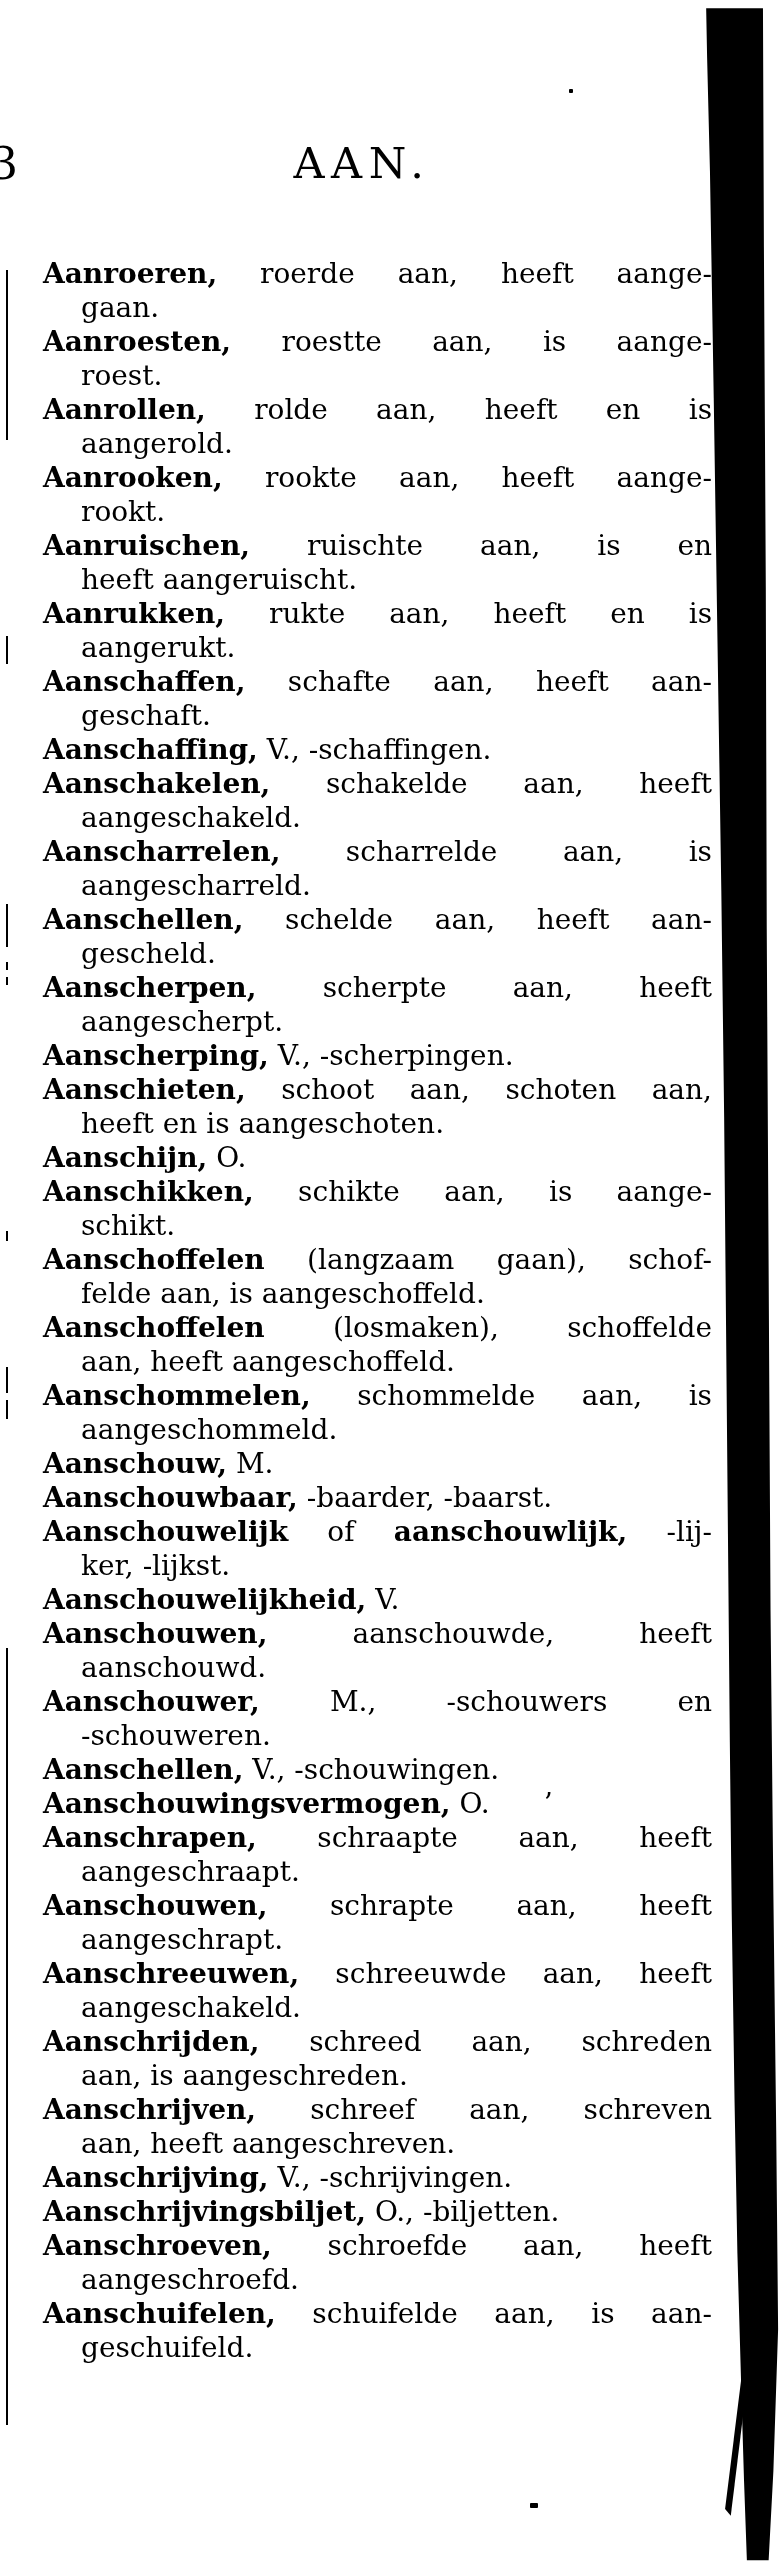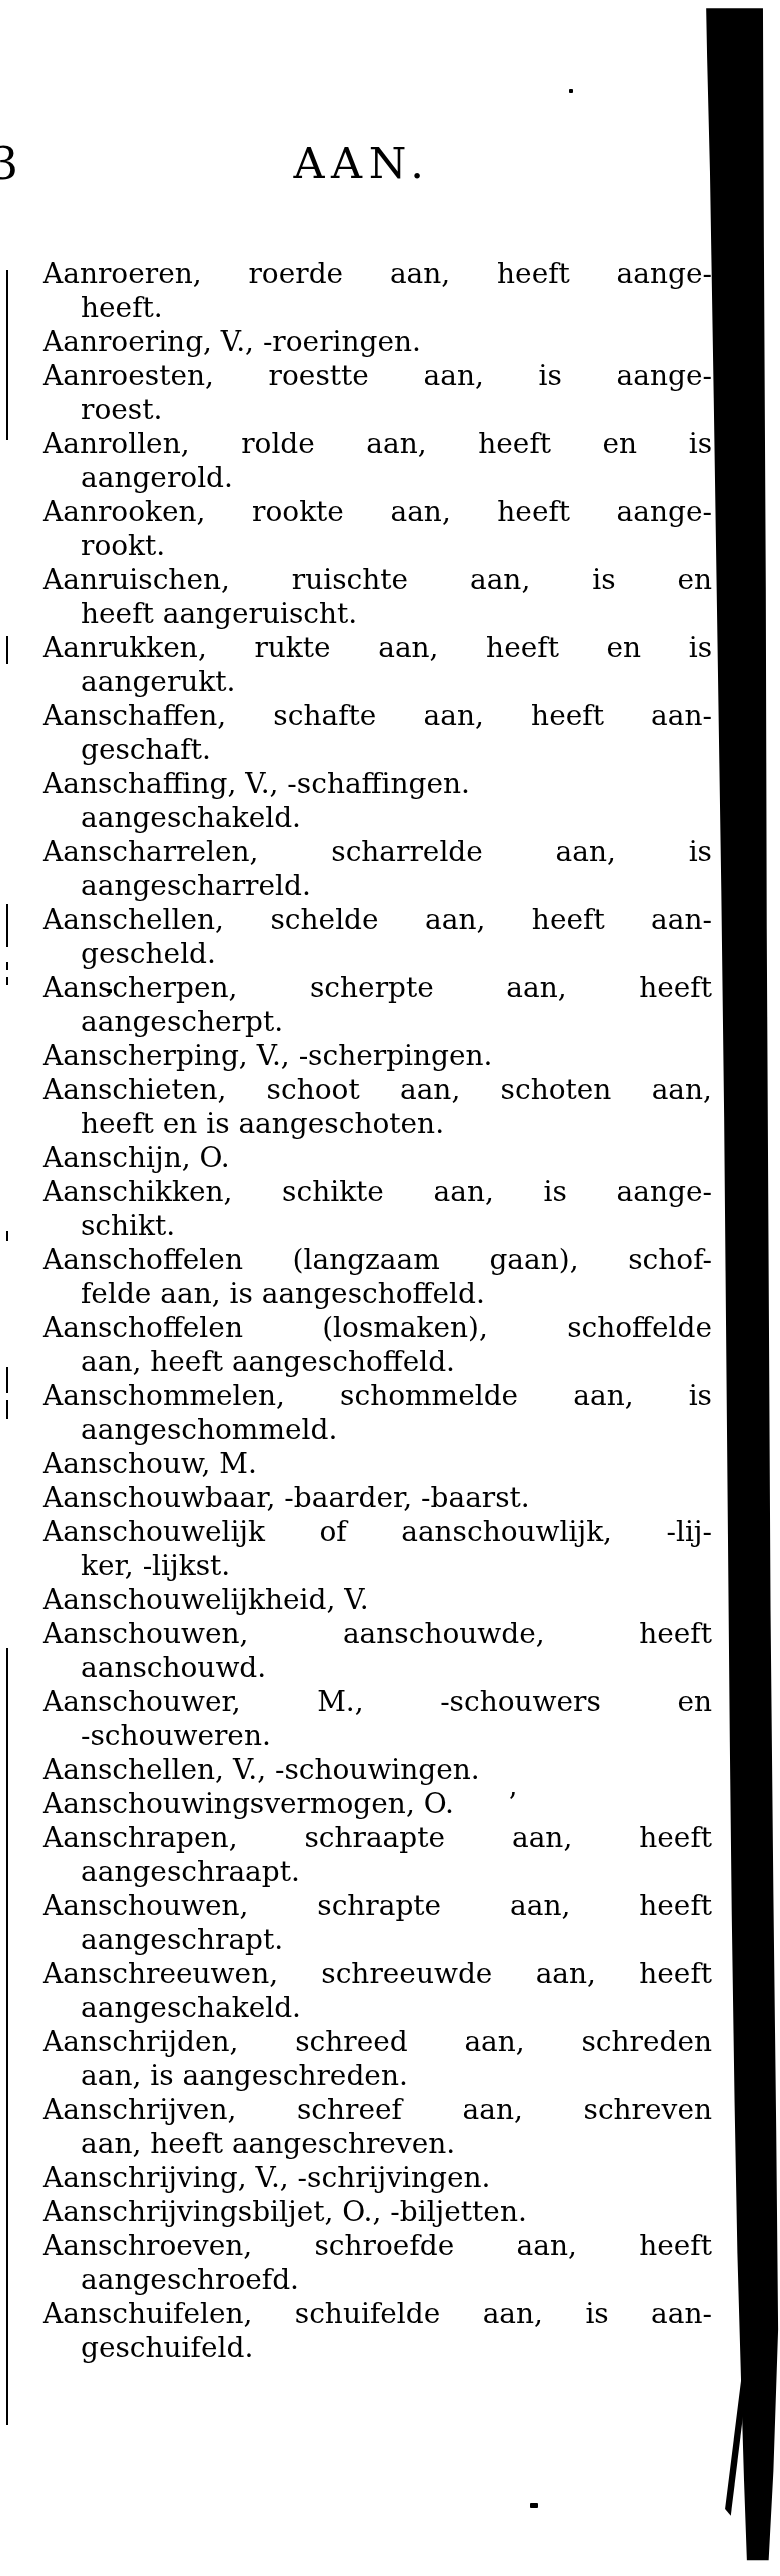--- a/index.html
+++ b/index.html
@@ -34,53 +34,53 @@
   .entries {
     position: absolute;
     left: 43px; top: 257px;
     width: 669px;
     font-size: 28px;
     line-height: 34px;
   }
   .line { min-height: 34px; }
   .line.cont { padding-left: 38px; }
   .line.fill { text-align: justify; text-align-last: justify; }
-  .hw { font-weight: normal; }
+  .hw { font-weight: bold; }
 
   
   .gutter { position: absolute; inset: 0; width: 780px; height: 2576px; pointer-events: none; }
   .rule-seg { position: absolute; left: 5.7px; background: #000; }
   .speck { position: absolute; background: #000; border-radius: 0.9px; }
 </style>
 </head>
 <body>
 
 <div class="page">
 
   <div class="partial-folio">3</div>
 
   <div class="running-head">AAN.</div>
 
   <div class="entries" id="entries">
       <div class="line fill"><span class="hw">Aanroeren,</span><span class="rg"> roerde aan, heeft aange-</span></div>
-      <div class="line cont"><span class="rg">heeft.</span></div>
-      <div class="line"><span class="hw">Aanroering,</span><span class="rg"> V., -roeringen.</span></div>
+      <div class="line cont"><span class="rg">gaan.</span></div>
       <div class="line fill"><span class="hw">Aanroesten,</span><span class="rg"> roestte aan, is aange-</span></div>
       <div class="line cont"><span class="rg">roest.</span></div>
       <div class="line fill"><span class="hw">Aanrollen,</span><span class="rg"> rolde aan, heeft en is</span></div>
       <div class="line cont"><span class="rg">aangerold.</span></div>
       <div class="line fill"><span class="hw">Aanrooken,</span><span class="rg"> rookte aan, heeft aange-</span></div>
       <div class="line cont"><span class="rg">rookt.</span></div>
       <div class="line fill"><span class="hw">Aanruischen,</span><span class="rg"> ruischte aan, is en</span></div>
       <div class="line cont"><span class="rg">heeft aangeruischt.</span></div>
       <div class="line fill"><span class="hw">Aanrukken,</span><span class="rg"> rukte aan, heeft en is</span></div>
       <div class="line cont"><span class="rg">aangerukt.</span></div>
       <div class="line fill"><span class="hw">Aanschaffen,</span><span class="rg"> schafte aan, heeft aan-</span></div>
       <div class="line cont"><span class="rg">geschaft.</span></div>
       <div class="line"><span class="hw">Aanschaffing,</span><span class="rg"> V., -schaffingen.</span></div>
+      <div class="line fill"><span class="hw">Aanschakelen,</span><span class="rg"> schakelde aan, heeft</span></div>
       <div class="line cont"><span class="rg">aangeschakeld.</span></div>
       <div class="line fill"><span class="hw">Aanscharrelen,</span><span class="rg"> scharrelde aan, is</span></div>
       <div class="line cont"><span class="rg">aangescharreld.</span></div>
       <div class="line fill"><span class="hw">Aanschellen,</span><span class="rg"> schelde aan, heeft aan-</span></div>
       <div class="line cont"><span class="rg">gescheld.</span></div>
       <div class="line fill"><span class="hw">Aanscherpen,</span><span class="rg"> scherpte aan, heeft</span></div>
       <div class="line cont"><span class="rg">aangescherpt.</span></div>
       <div class="line"><span class="hw">Aanscherping,</span><span class="rg"> V., -scherpingen.</span></div>
       <div class="line fill"><span class="hw">Aanschieten,</span><span class="rg"> schoot aan, schoten aan,</span></div>
       <div class="line cont"><span class="rg">heeft en is aangeschoten.</span></div>

